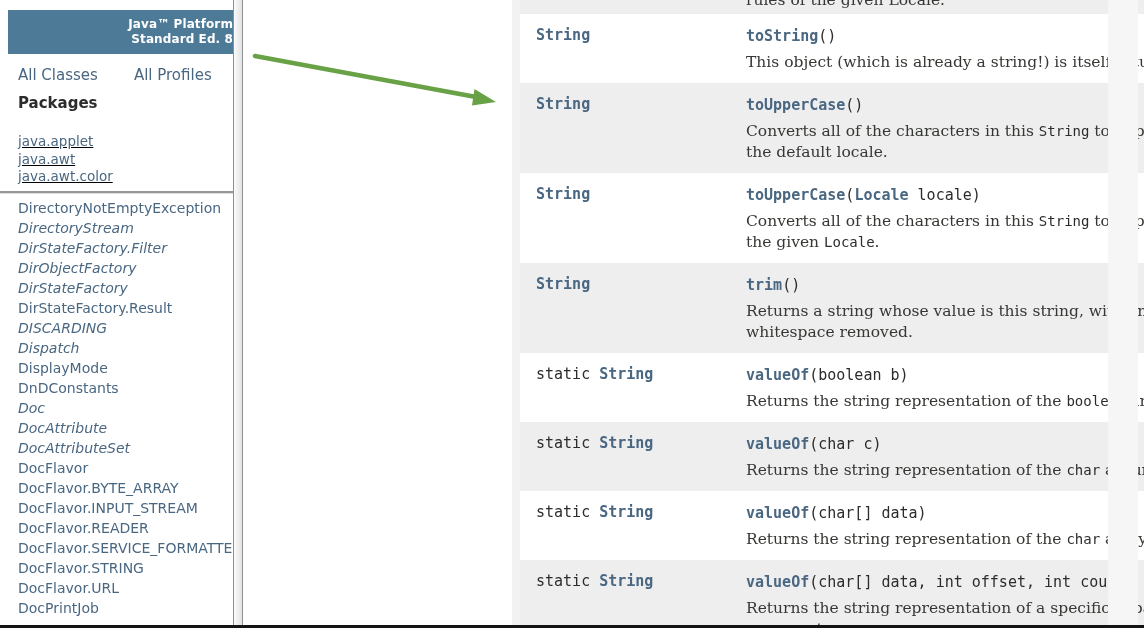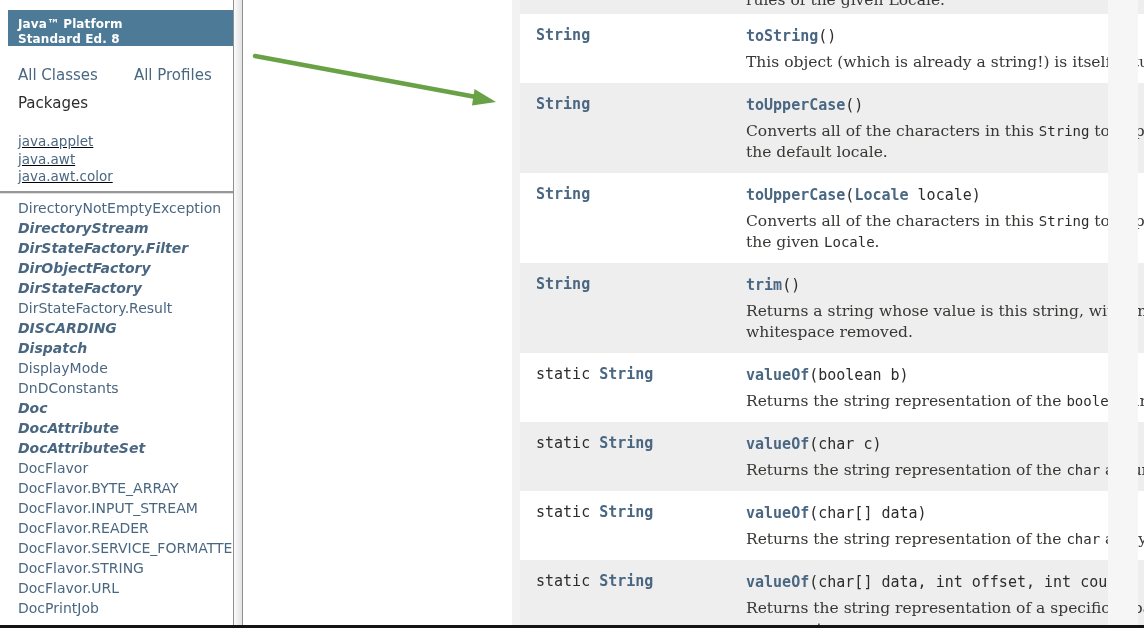--- a/index.html
+++ b/index.html
@@ -4,33 +4,33 @@
 <style>
   html,body { margin:0; padding:0; }
   body {
     width:1144px; height:640px; position:relative; overflow:hidden;
     background:#ffffff; font-family:"DejaVu Sans", sans-serif;
     -webkit-font-smoothing:antialiased;
   }
   
   #sidebar { position:absolute; left:0; top:0; width:233px; height:625px; background:#fff; overflow:hidden; }
   #sb-header {
-    position:absolute; left:8px; top:10px; width:225px; height:36px; box-sizing:border-box;
+    position:absolute; left:8px; top:10px; width:225px; height:44px; box-sizing:border-box;
     background:#4D7A97; color:#fff; font-size:12px; font-weight:bold; line-height:14.5px;
-    padding:7px 0 0 10px; letter-spacing:0.1px;
+    padding:7px 0 0 10px; letter-spacing:0.1px;text-align:right;
   }
   #sb-nav { position:absolute; left:18px; top:66px; font-size:15px; display:flex; gap:36px; white-space:nowrap; }
   .sb-link { color:#4A6782; text-decoration:none; cursor:pointer; }
-  #sb-packages-h { position:absolute; left:18px; top:94px; font-size:15px; font-weight:normal; color:#2c2c2c; }
+  #sb-packages-h { position:absolute; left:18px; top:94px; font-size:15px; font-weight:bold; color:#2c2c2c; }
   #sb-pkgs { position:absolute; left:18px; top:133px; font-size:13.5px; line-height:17.5px;text-decoration:underline; }
   #sb-pkgs .sb-link { display:block; }
   #sb-divider { position:absolute; left:0; top:191px; width:244px; height:2px; background:#979797; border-bottom:1px solid #dedede; }
   #sb-classes { position:absolute; left:18px; top:198px; width:216px; font-size:14px; line-height:20px; white-space:nowrap; overflow:hidden; }
   .cls { display:block; color:#4A6782; cursor:pointer; }
-  .cls.it { font-style:italic;font-weight:bold; }
+  .cls.it { font-style:italic; }
   #sb-scrollbar {
     position:absolute; left:233px; top:0; width:10px; height:625px; box-sizing:border-box;
     background:linear-gradient(to right,#fbfbfb,#ececee 60%,#e3e3e5);
     border-left:1px solid #8f8f8f; border-right:1px solid #8f8f8f;
   }
   
   #main { position:absolute; left:246px; top:0; width:898px; height:625px; overflow:hidden; background:#fff; }
   #left-strip { position:absolute; left:266px; top:0; width:8px; height:625px; background:#f2f2f3; }
   #right-strip { position:absolute; left:1108px; top:0; width:30px; height:625px; background:#f6f6f7; }
   #table { position:absolute; left:274px; top:0; width:834px; }

